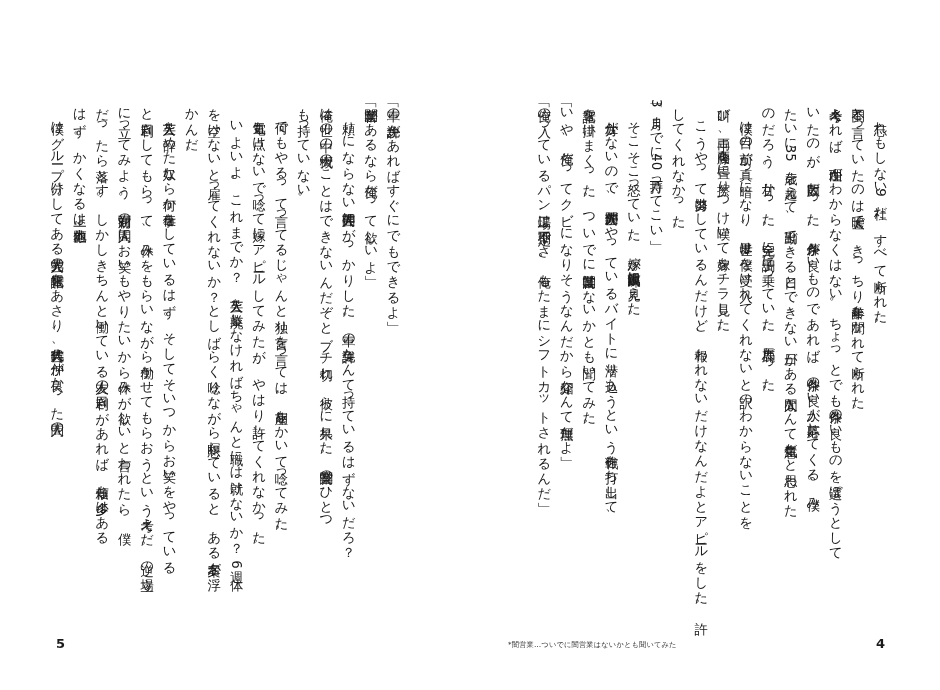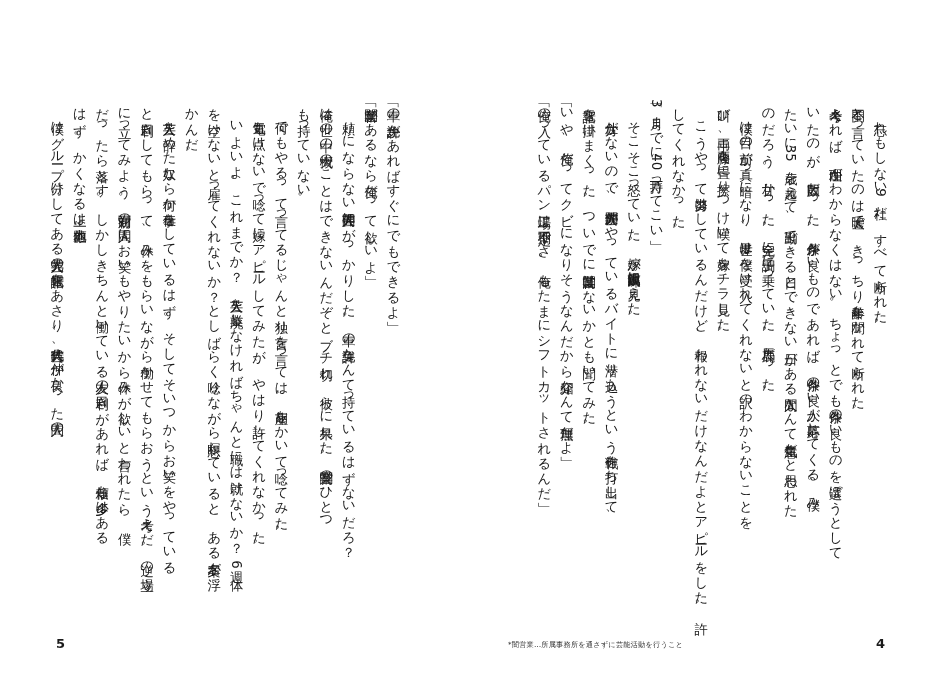--- a/index.html
+++ b/index.html
@@ -61,15 +61,15 @@
     <span class="line">叫び、両手、両膝を畳に擦りつけ嘆いて嫁をチラ見した。</span>
     <span class="line indent">こうやって努力はしているんだけど、報われないだけなんだよとアピールをした。許</span>
     <span class="line">してくれなかった。</span>
     <span class="line">「3月までに40万持ってこい」</span>
     <span class="line indent">そこそこ怒っていた。嫁が萬田銀次郎に見えた。</span>
     <span class="line indent">仕方がないので、芸人仲間がやっているバイトに潜り込もうという作戦を打ち出して、</span>
     <span class="line">電話を掛けまくった。ついでに闇営業はないかとも聞いてみた。</span>
     <span class="line">「いや、俺だってクビになりそうなんだから紹介なんて無理だよ」</span>
     <span class="line">「俺の入っているパン工場は不定期でさ。俺もたまにシフトカットされるんだ」</span>
   </div>
-  <div class="footnote">*闇営業…所属事務所を通さずに芸能活動を行うこと</div>
+  <div class="footnote">*闇営業…ついでに闇営業はないかとも聞いてみた</div>
   <div class="page-number">4</div>
 </div>
 
 </body></html>

